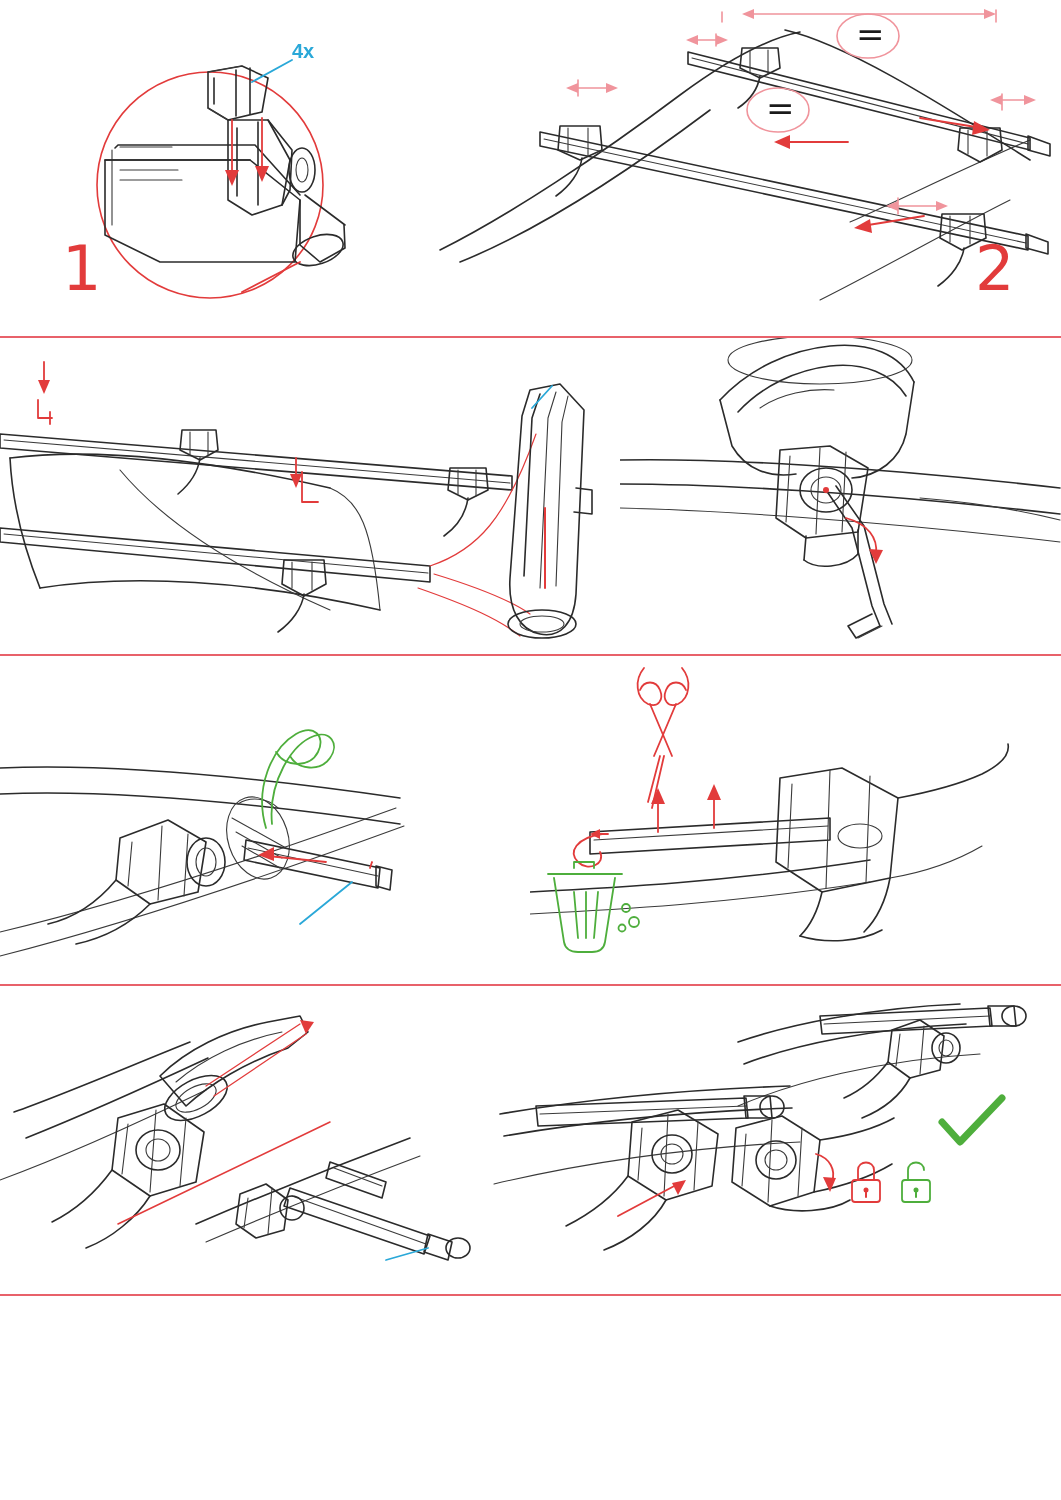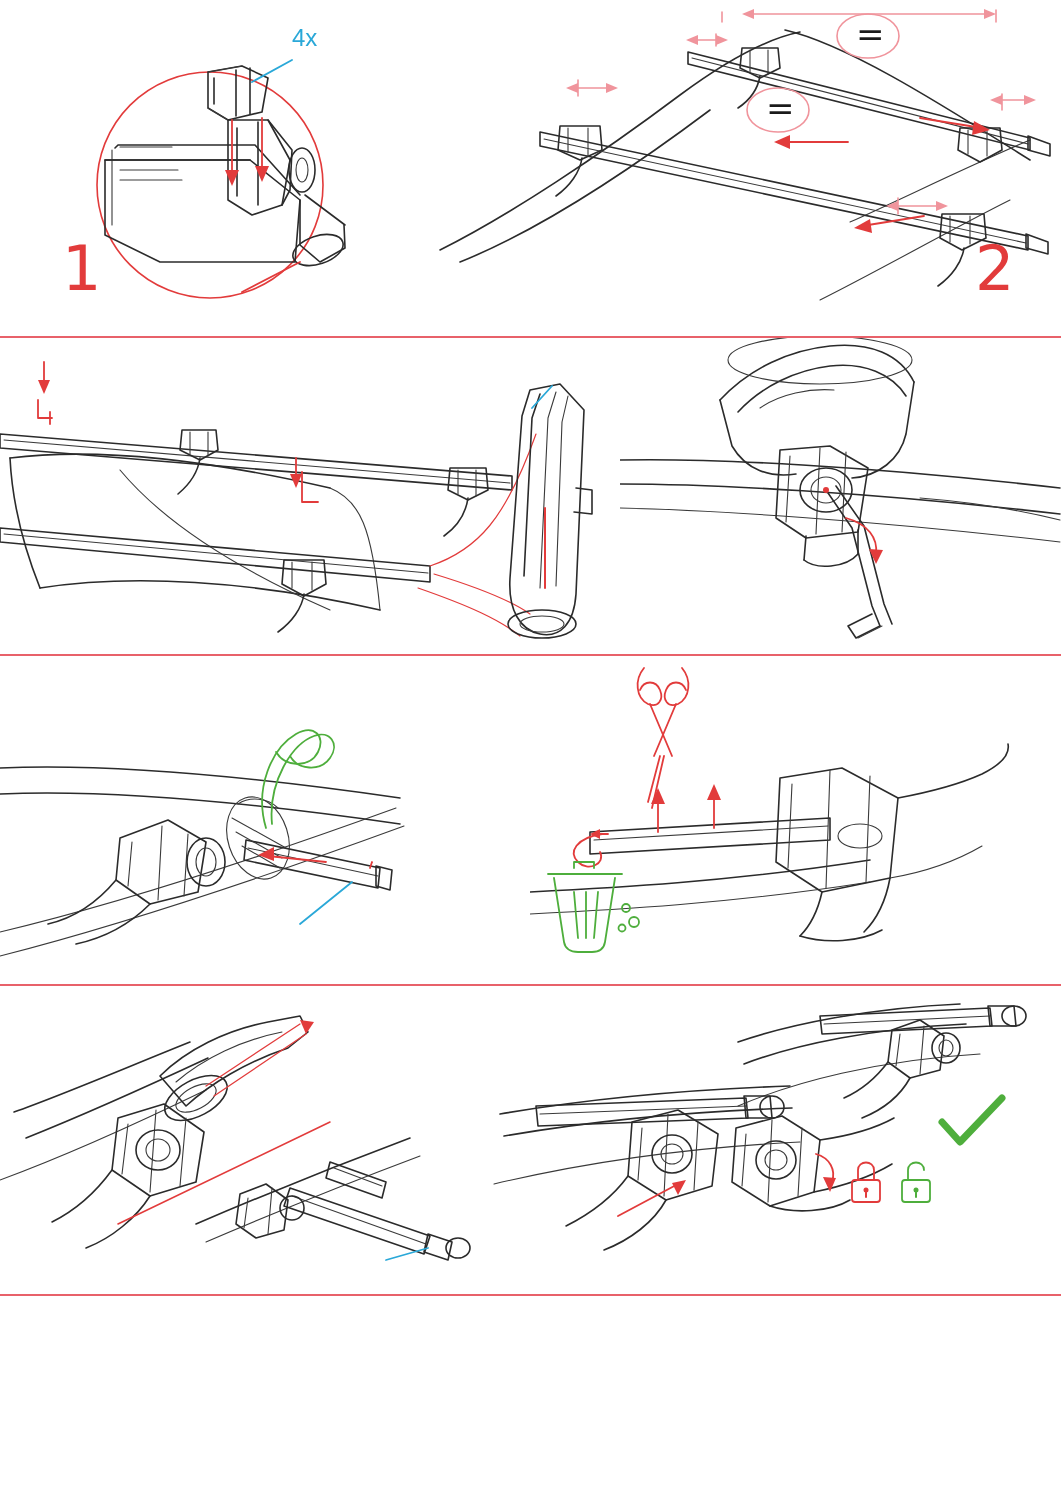--- a/index.html
+++ b/index.html
@@ -60,21 +60,21 @@
 
       <path class="s-cyan" d="M252 82 L292 60"></path>
 
       <path class="s-red" d="M232 120 L232 172"></path>
       <path class="s-redf" d="M232 186 l-7 -16 l14 0 z"></path>
       <path class="s-red" d="M262 118 L262 168"></path>
       <path class="s-redf" d="M262 182 l-7 -16 l14 0 z"></path>
 
       <path class="s-red" d="M242 292 L300 262"></path>
     </svg>
-    <div class="cyan-txt" style="left:292px;top:24px;font-size:24px;">4x</div>
+    <div class="cyan-txt" style="left:292px;top:40px;font-size:20px;font-weight:bold;">4x</div>
     <div class="stepnum" style="left:62px;top:238px;">1</div>
   </div>
 
   <div class="panel" style="left:430px;top:0;width:631px;height:336px;">
     <svg width="631" height="336" viewBox="0 0 631 336">
 
       <path class="s1" d="M10 250 C80 215 170 155 250 95 C300 58 340 38 370 32"></path>
       <path class="s1" d="M355 30 C420 45 520 110 600 160"></path>
       <path class="s1" d="M30 262 C110 230 200 170 280 110"></path>
       <path class="s-thin" d="M420 222 C470 200 540 165 600 140"></path>

